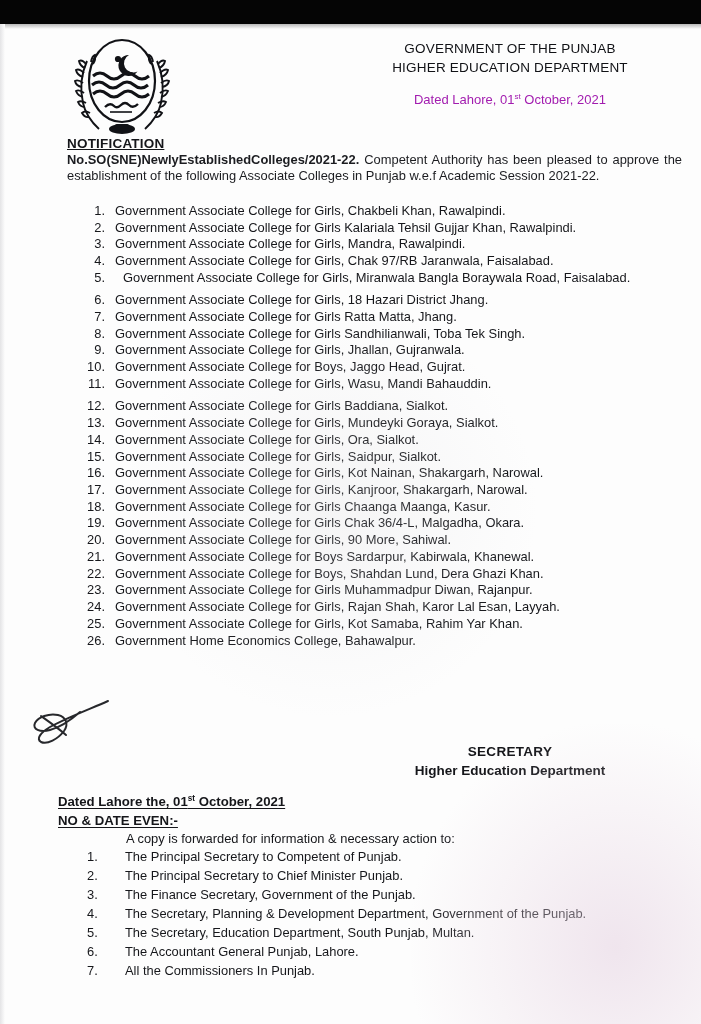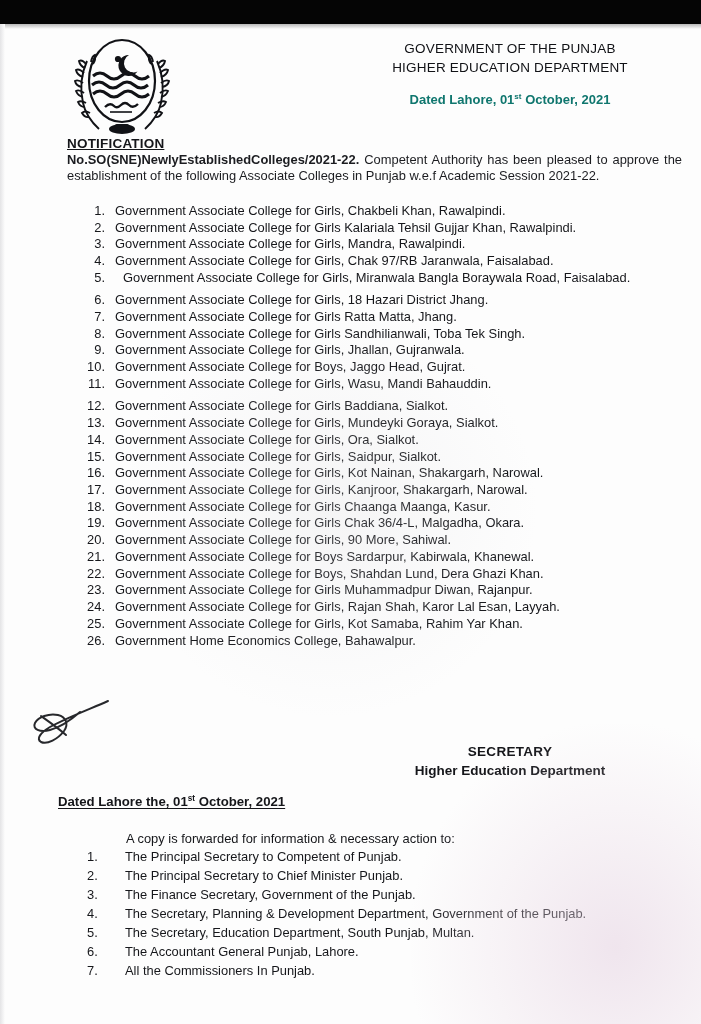--- a/index.html
+++ b/index.html
@@ -73,23 +73,23 @@
   }
   .head-line {
     font-weight: normal;
     font-size: 13.5px;
     letter-spacing: 0.2px;
     line-height: 19px;
     color: #111216;
   }
   .head-date {
     margin-top: 15px;
-    font-weight: bold;
+    font-weight: normal;
     font-size: 13px;
-    color: #0f766e;
+    color: #a21caf;
   }
   sup { font-size: 0.62em; vertical-align: super; }
 
   
   .notif-wrap {
     position: absolute;
     left: 67px; top: 136px;
     width: 615px;
   }
   .notif-title {
@@ -387,20 +387,21 @@
     </svg>
   </div>
 
   <div class="secretary">
     <div class="s1">SECRETARY</div>
     <div class="s2">Higher Education Department</div>
   </div>
 
   <div class="dated-block">
     <div><span class="dated-line"><span>Dated Lahore the, 01</span><sup>st</sup><span> October, 2021</span></span></div>
+    <div><span class="no-date-line">NO &amp; DATE EVEN:-</span></div>
   </div>
 
   <div class="copy-line">A copy is forwarded for information &amp; necessary action to:</div>
 
   <div class="dist-list">
       <div class="li">
         <span class="num">1.</span>
         <span class="txt">The Principal Secretary to Competent of Punjab.</span>
       </div>
       <div class="li">

